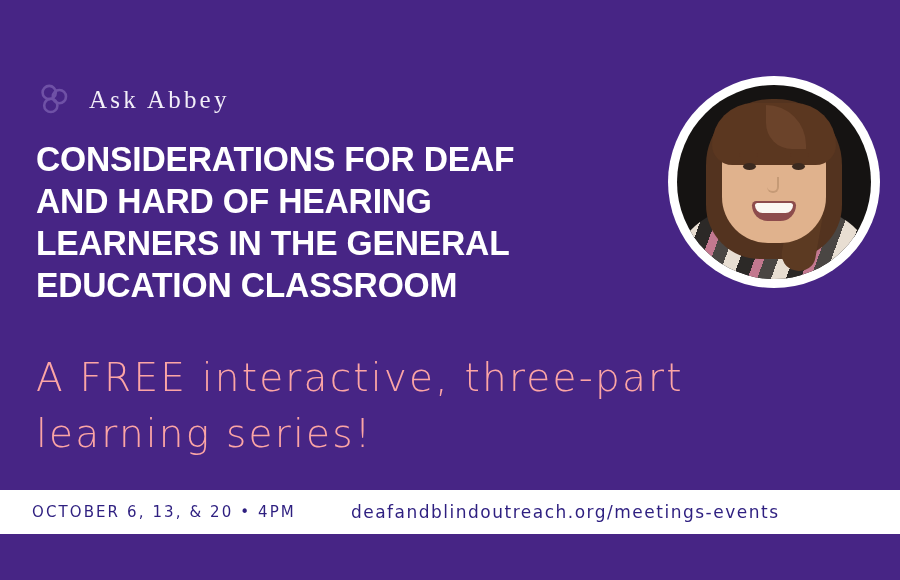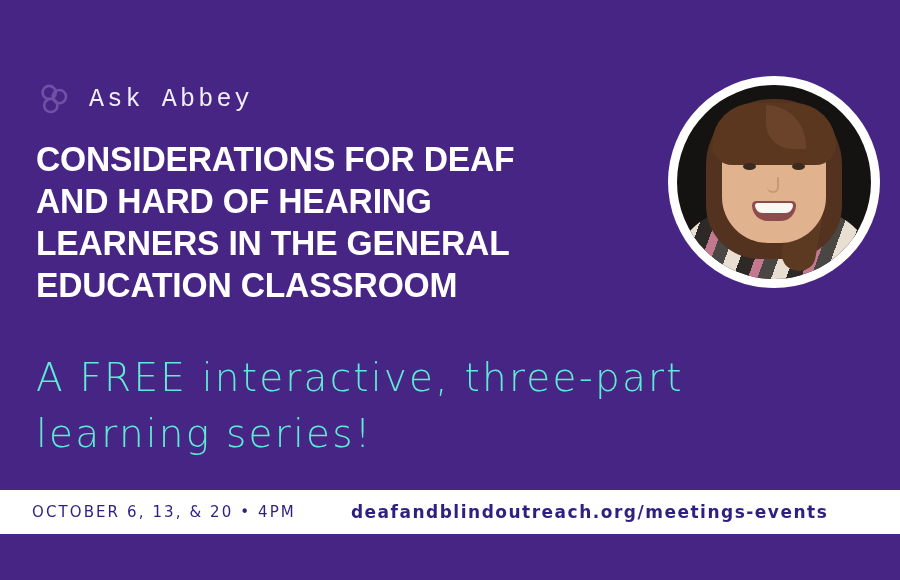--- a/index.html
+++ b/index.html
@@ -30,21 +30,21 @@
   }
   .brand-mark {
     width: 34px;
     height: 34px;
     display: block;
     flex: 0 0 auto;
   }
   .brand-name {
     margin-left: 18px;
     color: #f2eef8;
-    font-family: Liberation Mono, monospace;
+    font-family: Liberation Serif, serif;
     font-size: 25px;
     font-weight: 300;
     letter-spacing: 3.2px;
     line-height: 1;
     white-space: nowrap;
   }
 
   
   .headline {
     position: absolute;
@@ -62,21 +62,21 @@
     transform-origin: left top;
   }
   .headline .hl-line { display: block; white-space: nowrap; }
 
   
   .subhead {
     position: absolute;
     left: 36px;
     top: 350px;
     width: 820px;
-    color: #5eead4;
+    color: #fca5a5;
     font-family: "DejaVu Sans", sans-serif;
     font-weight: 300;
     font-size: 39px;
     line-height: 56px;
     letter-spacing: 2.2px;
   }
   .subhead .sh-line { display: block; white-space: nowrap; }
 
   
   .portrait {
@@ -245,21 +245,21 @@
     font-size: 15px;
     font-weight: 400;
     letter-spacing: 2.1px;
     white-space: nowrap;
   }
   .footer-url {
     margin-left: 55px;
     color: #2e1f80;
     font-family: "DejaVu Sans", sans-serif;
     font-size: 17px;
-    font-weight: 700;
+    font-weight: 400;
     letter-spacing: 1.5px;
     white-space: nowrap;
   }
 </style>
 </head>
 <body>
 
 <div id="poster">
 
   <div class="brand-row">

